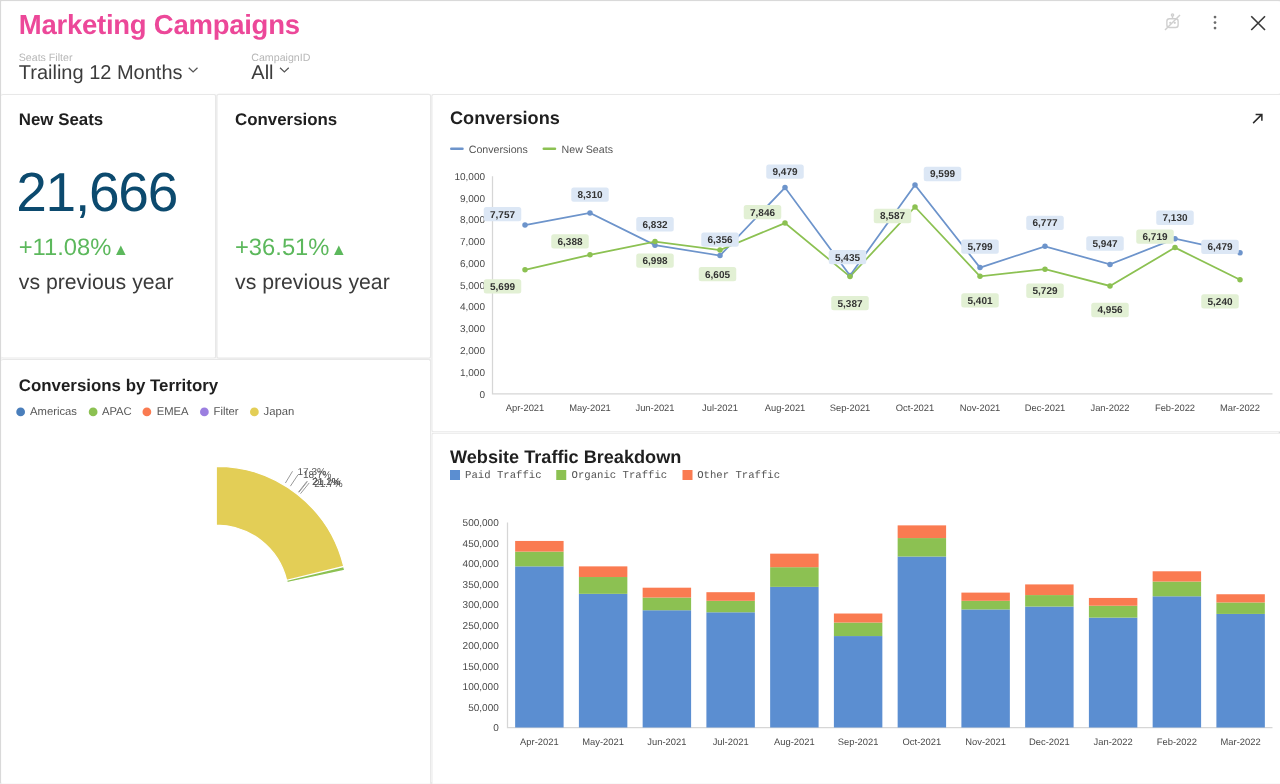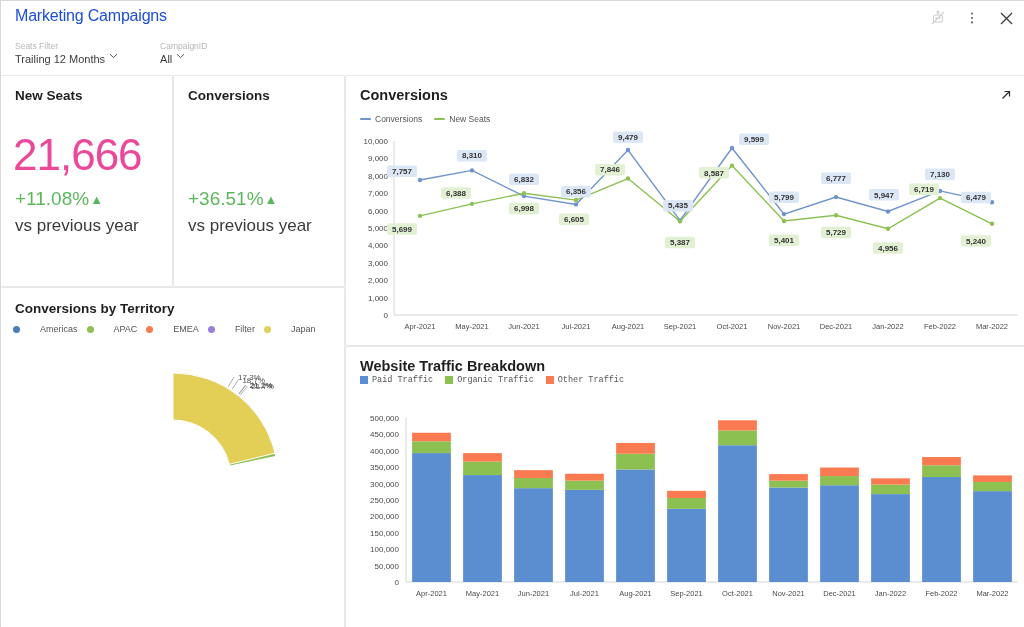--- a/index.html
+++ b/index.html
@@ -18,27 +18,27 @@
   }
 
   
   .header{
     position:absolute;left:0;top:0;width:1024px;height:74px;
     background:#ffffff;
     box-sizing:border-box;
   }
   .page-title{
     position:absolute;left:14px;top:6px;
-    font-size:16px;font-weight:normal;color:#1d4ed8;
+    font-size:22px;font-weight:bold;color:#ec4899;
     letter-spacing:-0.2px;
   }
   .filters{position:absolute;left:14px;top:40px;display:flex;gap:42px;}
   .filter{display:flex;flex-direction:column;}
   .filter-label{font-size:8.5px;color:#b7b7b7;line-height:11px;}
-  .filter-value{font-size:11px;color:#3c3c3c;line-height:14px;display:flex;align-items:flex-start;gap:4px;}
+  .filter-value{font-size:16px;color:#3c3c3c;line-height:14px;display:flex;align-items:flex-start;gap:4px;}
   .caret{font-size:9px;color:#666;line-height:9px;}
   .win-controls{position:absolute;right:10px;top:8px;display:flex;align-items:center;gap:16px;}
   .wc-btn{width:18px;height:18px;display:flex;align-items:center;justify-content:center;cursor:pointer;}
   .wc-btn svg{display:block;}
 
   
   .card{
     position:absolute;background:#ffffff;border:1px solid #e8e8e8;border-radius:2px;
     box-sizing:border-box;
   }
@@ -46,34 +46,34 @@
 
   #card-new-seats{left:0;top:74px;width:172px;height:212px;border-left:none;}
   #card-conversions{left:172px;top:74px;width:172px;height:212px;}
   #card-territory{left:0;top:286px;width:344px;height:341px;border-left:none;border-bottom:none;}
   #card-line{left:344px;top:74px;width:680px;height:271px;border-right:none;}
   #card-bars{left:344px;top:345px;width:680px;height:282px;border-right:none;border-bottom:none;text-align:right;}
 
   .kpi-title{position:absolute;left:14px;top:12px;}
   .kpi-value{
     position:absolute;left:12px;top:54px;
-    font-size:44px;font-weight:300;color:#ec4899;letter-spacing:-1px;
+    font-size:44px;font-weight:300;color:#0c4a6e;letter-spacing:-1px;
     font-family:"Liberation Sans", sans-serif;
   }
   .kpi-delta{
     position:absolute;left:14px;top:112px;
     font-size:19px;color:#5cb85c;font-weight:300;display:flex;align-items:center;gap:1px;
   }
   .kpi-delta .tri{font-size:13px;}
   .kpi-sub{position:absolute;left:14px;top:140px;font-size:17px;color:#3b3b3b;}
 
   
   .donut-title{position:absolute;left:14px;top:13px;}
   .donut-legend{position:absolute;left:12px;top:36px;display:flex;gap:9px;align-items:center;}
-  .lg-item{display:flex;align-items:center;gap:20px;font-size:9px;color:#555;}
+  .lg-item{display:flex;align-items:center;gap:4px;font-size:9px;color:#555;}
   .lg-dot{width:7px;height:7px;border-radius:50%;display:block;}
   .donut-wrap{position:absolute;left:0;top:52px;width:344px;height:285px;}
 
   
   .panel-title{position:absolute;left:14px;top:11px;font-size:14.5px;font-weight:bold;color:#1f1f1f;}
   .expand-icon{position:absolute;right:12px;top:12px;width:14px;height:14px;cursor:pointer;}
   .chart-legend{position:absolute;display:flex;gap:12px;align-items:center;}
   .ll-item{display:flex;align-items:center;gap:4px;font-size:8.5px;color:#555;}
   .ll-line{width:11px;height:2.5px;border-radius:1px;display:block;}
   .lb-sq{width:8px;height:8px;display:block;}

